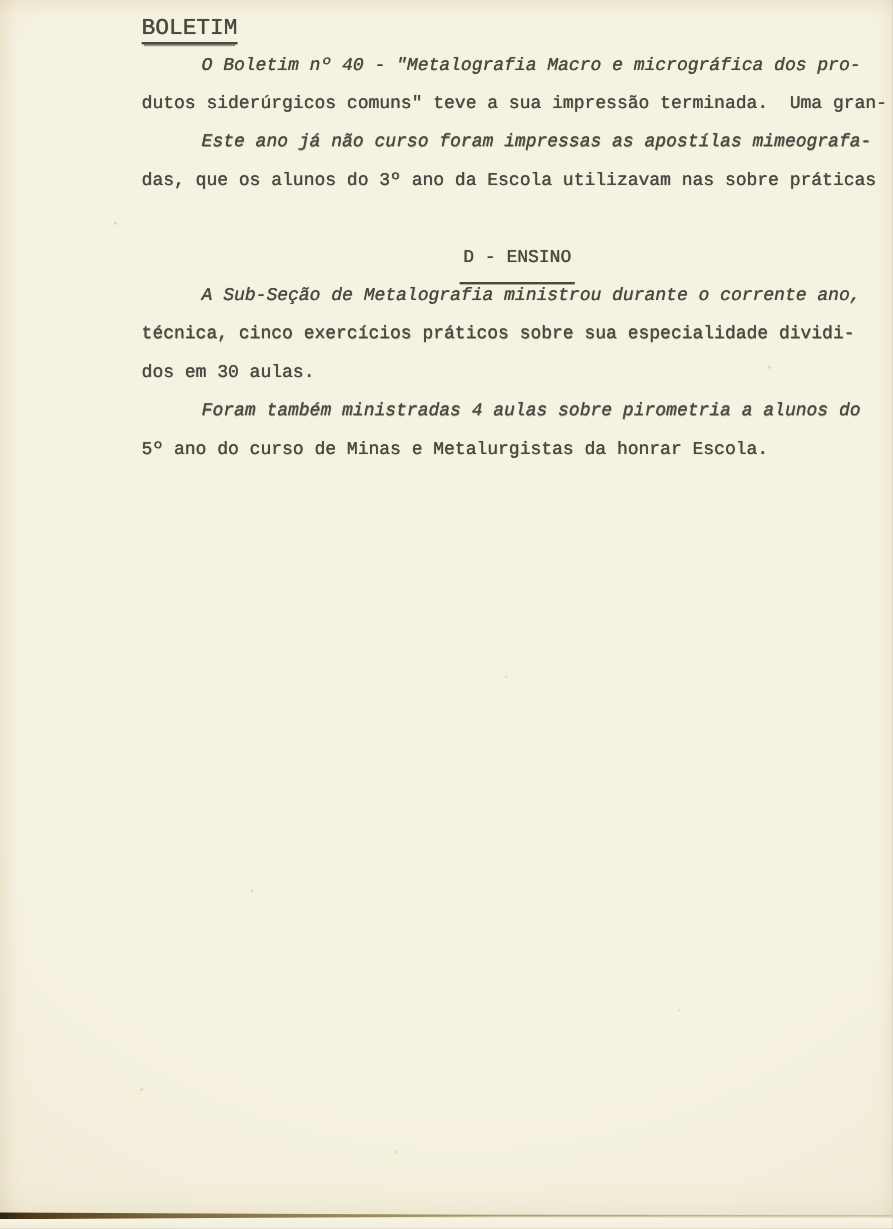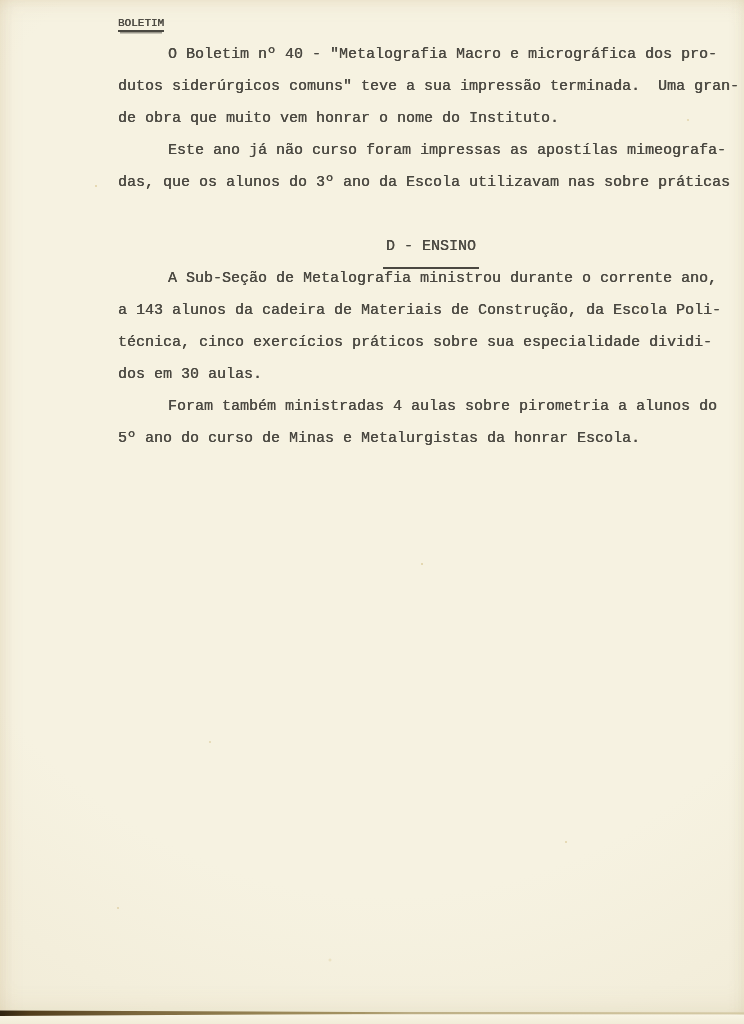--- a/index.html
+++ b/index.html
@@ -40,24 +40,24 @@
   }
 
   .line {
     height: 32px;
     line-height: 32px;
     font-size: 15px;
     white-space: pre;
     letter-spacing: 0;
     text-shadow: 0 0 0.6px rgba(74,72,65,.85), 0.3px 0.3px 0.4px rgba(74,72,65,.5);
   }
-  .line.indent { padding-left: 50px; }
+  .line.indent { padding-left: 50px; font-style: italic; }
   .line.blank  { }
 
-  .heading-left { font-size: 11px; }
+  .heading-left { font-size: 19px; }
   .heading-left .u {
     border-bottom: 2px solid #4a4841;
     padding-bottom: 1px;
     box-shadow: 0 3.5px 0 -2px rgba(74,72,65,.55);
   }
 
   .heading-center { text-align: center; }
   .heading-center .u {
     border-bottom: 2px solid #4a4841;
     padding: 0 3px 12px 3px;
@@ -88,30 +88,28 @@
 <body>
 
 <div class="page">
 
   <div class="text-column">
 
     <div class="line heading-left"><span class="u">BOLETIM</span></div>
 
     <div class="line indent">O Boletim nº 40 - "Metalografia Macro e micrográfica dos pro-</div>
     <div class="line">dutos siderúrgicos comuns" teve a sua impressão terminada.  Uma gran-</div>
-    <div class="line">de obra que muito vem honrar o nome do Instituto.</div>
     <div class="line indent">Este ano já não curso foram impressas as apostílas mimeografa-</div>
     <div class="line">das, que os alunos do 3º ano da Escola utilizavam nas sobre práticas</div>
 
     <div class="line blank"></div>
 
     <div class="line heading-center"><span class="u">D - ENSINO</span></div>
 
     <div class="line indent">A Sub-Seção de Metalografia ministrou durante o corrente ano,</div>
-    <div class="line">a 143 alunos da cadeira de Materiais de Construção, da Escola Poli-</div>
     <div class="line">técnica, cinco exercícios práticos sobre sua especialidade dividi-</div>
     <div class="line">dos em 30 aulas.</div>
     <div class="line indent">Foram também ministradas 4 aulas sobre pirometria a alunos do</div>
     <div class="line">5º ano do curso de Minas e Metalurgistas da honrar Escola.</div>
 
   </div>
 
   <div class="next-page-sliver"></div>
   <div class="bottom-edge-line"></div>
 

